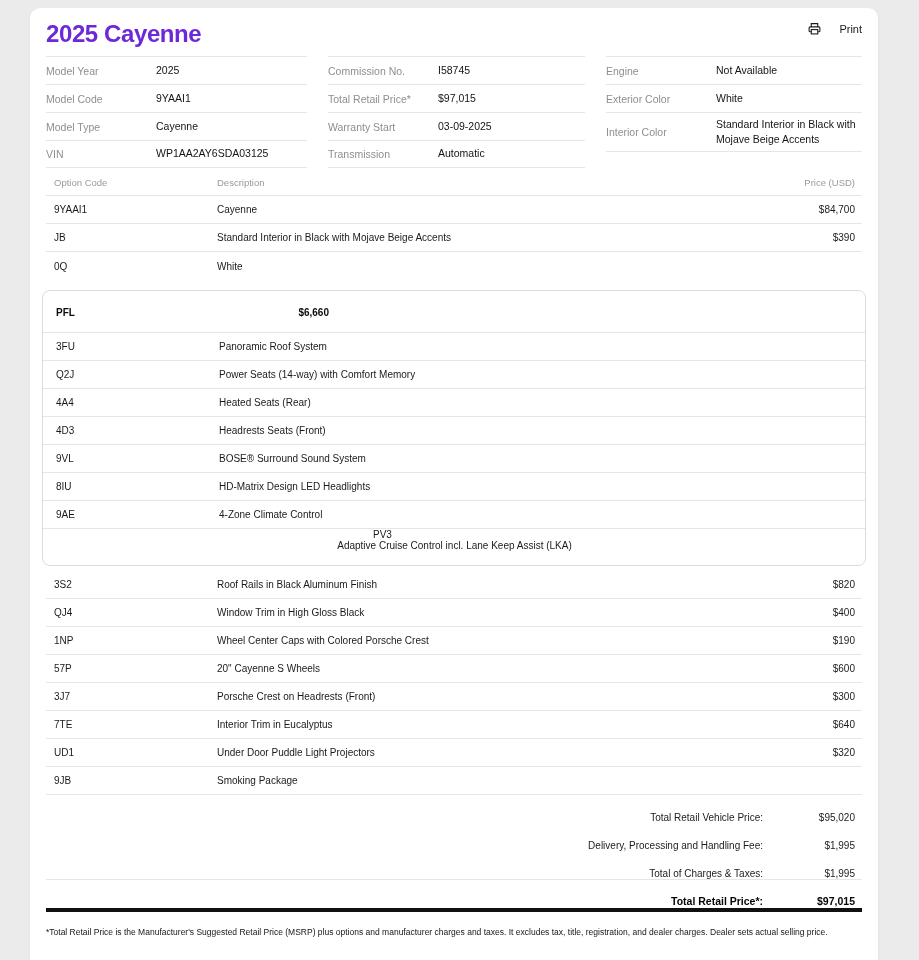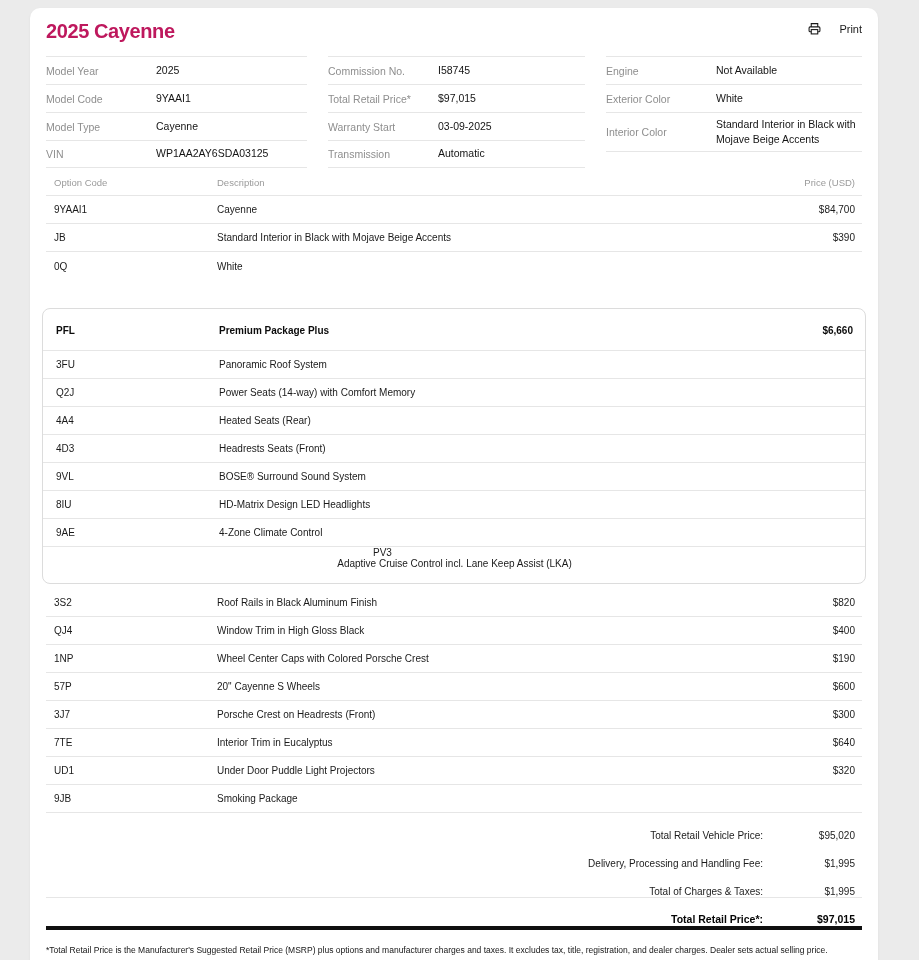--- a/index.html
+++ b/index.html
@@ -19,24 +19,24 @@
     box-shadow: 0 1px 3px rgba(0,0,0,0.05);
     padding: 12px 16px 0 16px;
   }
   .card-head {
     display: flex;
     justify-content: space-between;
     align-items: flex-start;
     height: 36px;
   }
   .page-title {
-    font-size: 20px;
+    font-size: 24px;
     font-weight: bold;
     letter-spacing: -0.4px;
-    color: #be185d;
+    color: #6d28d9;
   }
   .print-btn {
     display: flex;
     align-items: center;
     gap: 18px;
     background: none;
     border: none;
     font-family: inherit;
     font-size: 11px;
     color: #1a1a1a;
@@ -101,21 +101,21 @@
     padding-left: 8px;
     padding-right: 7px;
     border-bottom: 1px solid #e6e6e6;
     font-size: 10px;
     color: #1a1a1a;
   }
   .eq-list-before .eq-row:last-child { border-bottom: none; }
   .eq-list-after .eq-row:last-child { border-bottom: 1px solid #e6e6e6; }
 
   .package-box {
-    margin: 28px -4px 5px -4px;
+    margin: 10px -4px 5px -4px;
     border: 1px solid #dcdcdc;
     border-radius: 8px;
     padding: 2px 0 8px 0;
   }
   .package-box .eq-row {
     padding-left: 13px;
     padding-right: 12px;
   }
   .package-box .eq-row:last-child { border-bottom: none; flex-direction: column; }
   .pkg-header-row {
@@ -245,21 +245,20 @@
     <div class="eq-row">
       <span class="col-code">0Q</span>
       <span class="col-desc">White</span>
       <span class="col-price"></span>
     </div>
   </div>
 
   <div class="package-box">
     <div class="eq-row pkg-header-row">
       <span class="col-code">PFL</span>
-      <span class="col-desc">Premium Package Plus</span>
       <span class="col-price">$6,660</span>
     </div>
     <div class="eq-row">
       <span class="col-code">3FU</span>
       <span class="col-desc">Panoramic Roof System</span>
       <span class="col-price"></span>
     </div>
     <div class="eq-row">
       <span class="col-code">Q2J</span>
       <span class="col-desc">Power Seats (14-way) with Comfort Memory</span>

